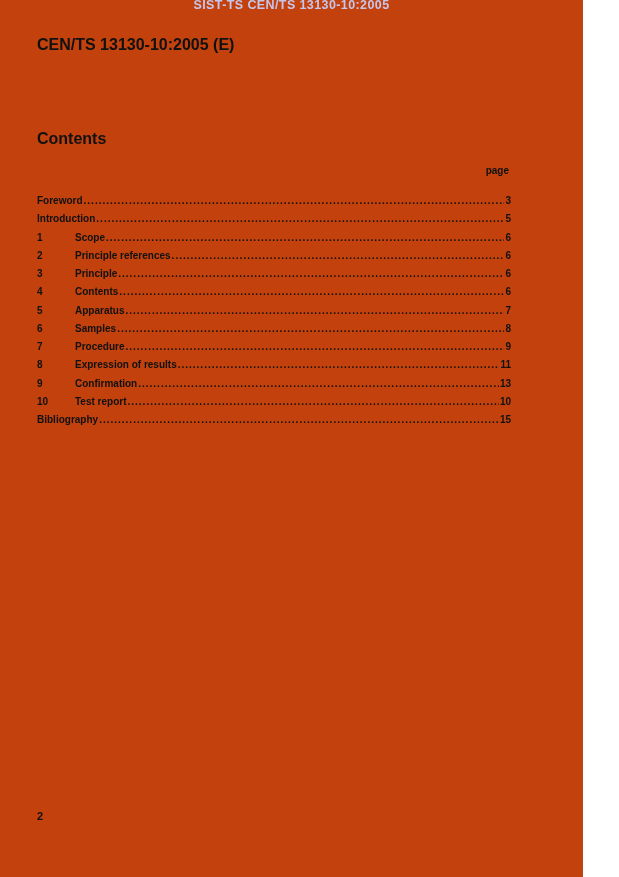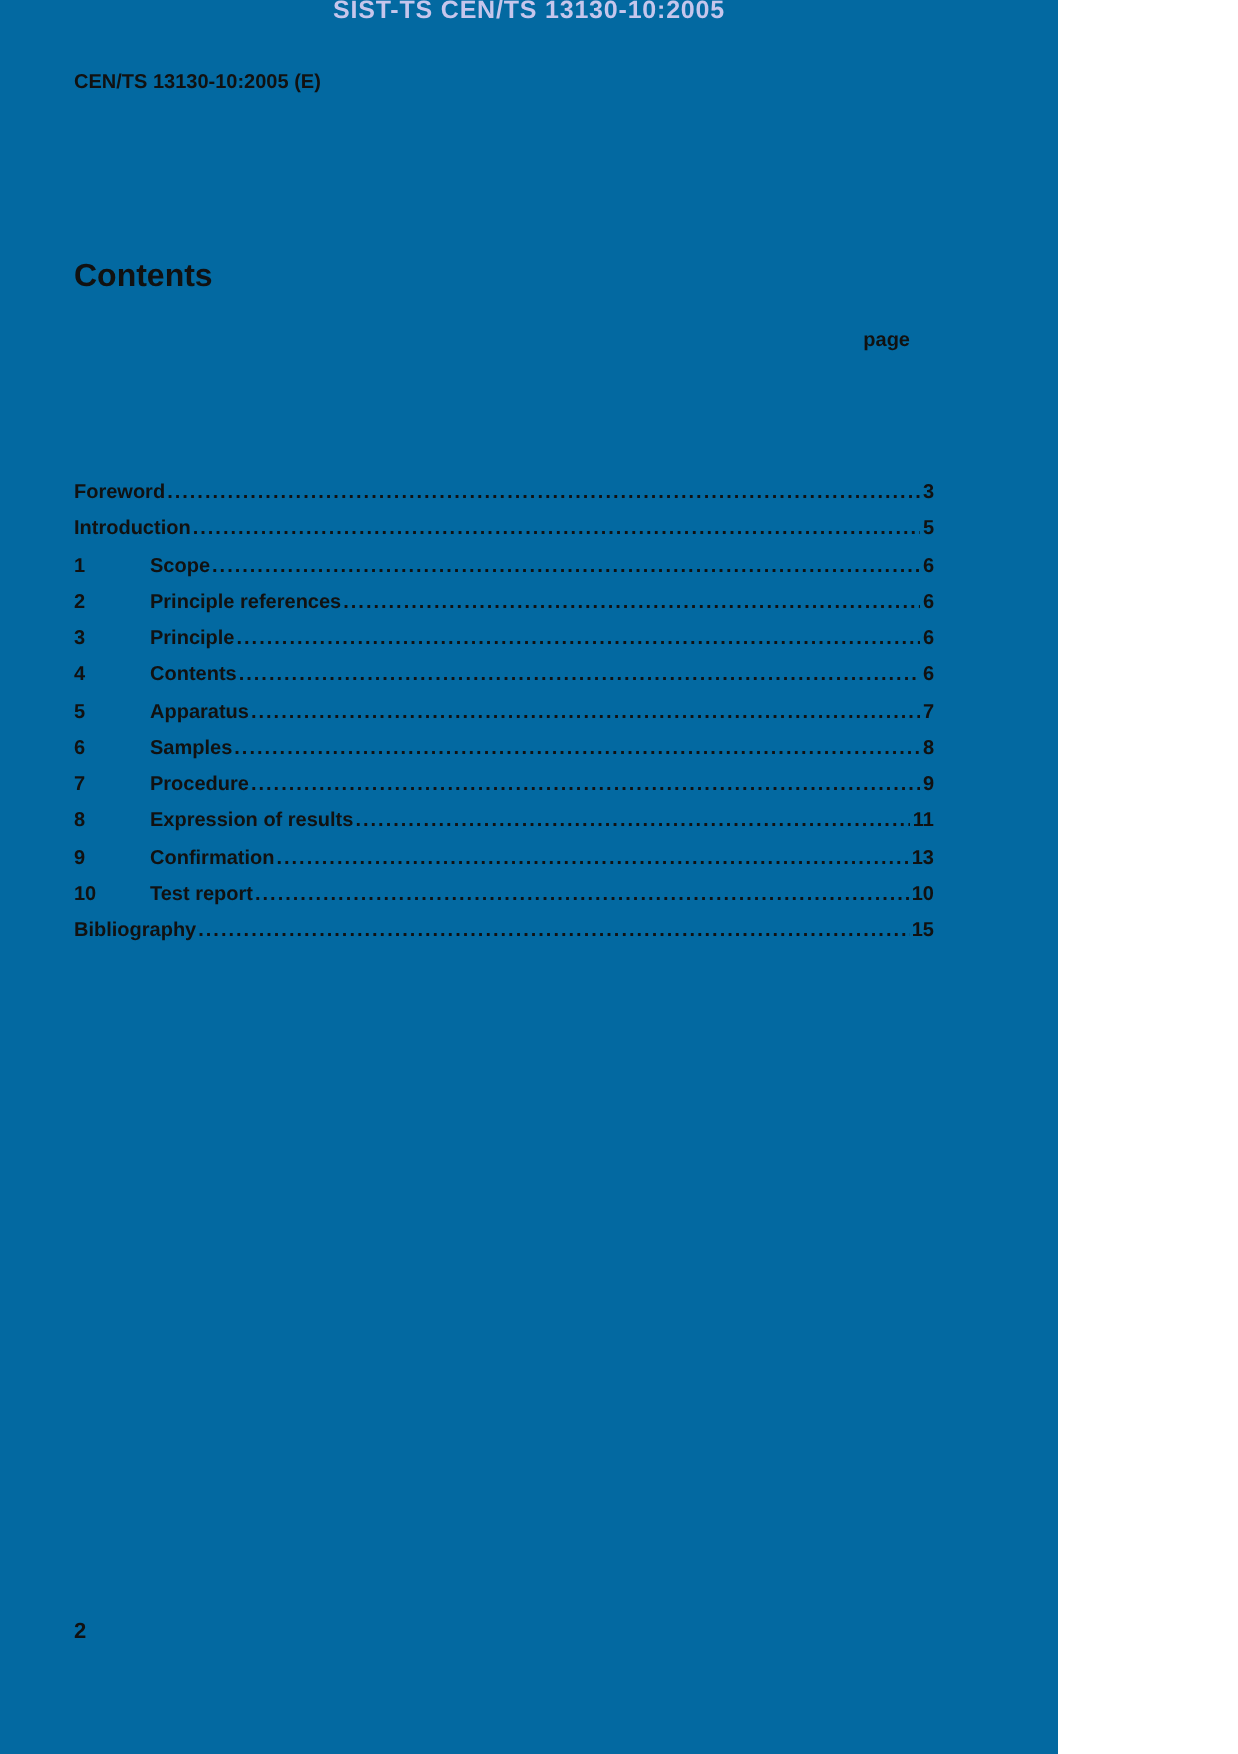--- a/index.html
+++ b/index.html
@@ -1,63 +1,62 @@
 <!DOCTYPE html>
 <html style="--watermark-color: #c6c6ec;"><head>
 <meta charset="utf-8">
 <style>
   * { margin: 0; padding: 0; box-sizing: border-box; }
   html, body { background: #ffffff; }
   .page {
     position: relative;
-    width: 529px;
+    width: 583px;
     height: 877px;
-    background: #0369a1;
+    background: #c2410c;
     font-family: "Liberation Sans", sans-serif;
     color: #111111;
     overflow: hidden;
   }
   .watermark {
     position: absolute;
     top: -2px;
     left: 0;
     right: 0;
     text-align: center;
     font-weight: bold;
     font-size: 12.5px;
     letter-spacing: 0.4px;
     color: var(--watermark-color, #c6c6ec);
   }
   .doc-ref {
     position: absolute;
     top: 36px;
     left: 37px;
     font-weight: bold;
-    font-size: 10px;
+    font-size: 16px;
   }
   .contents-title {
     position: absolute;
     top: 130px;
     left: 37px;
     font-weight: bold;
     font-size: 16px;
   }
   .page-col-label {
     position: absolute;
     top: 165px;
     right: 74px;
     font-size: 10px;
     font-weight: bold;
   }
   .toc {
     position: absolute;
     top: 195px;
     left: 37px;
-    right: 62px;
-    margin-top: 46px;
+    right: 72px;
   }
   .toc-row {
     display: flex;
     align-items: baseline;
     height: 18.25px;
     font-weight: bold;
     font-size: 10px;
     white-space: nowrap;
   }
   .toc-num { flex: none; width: 38px; }

